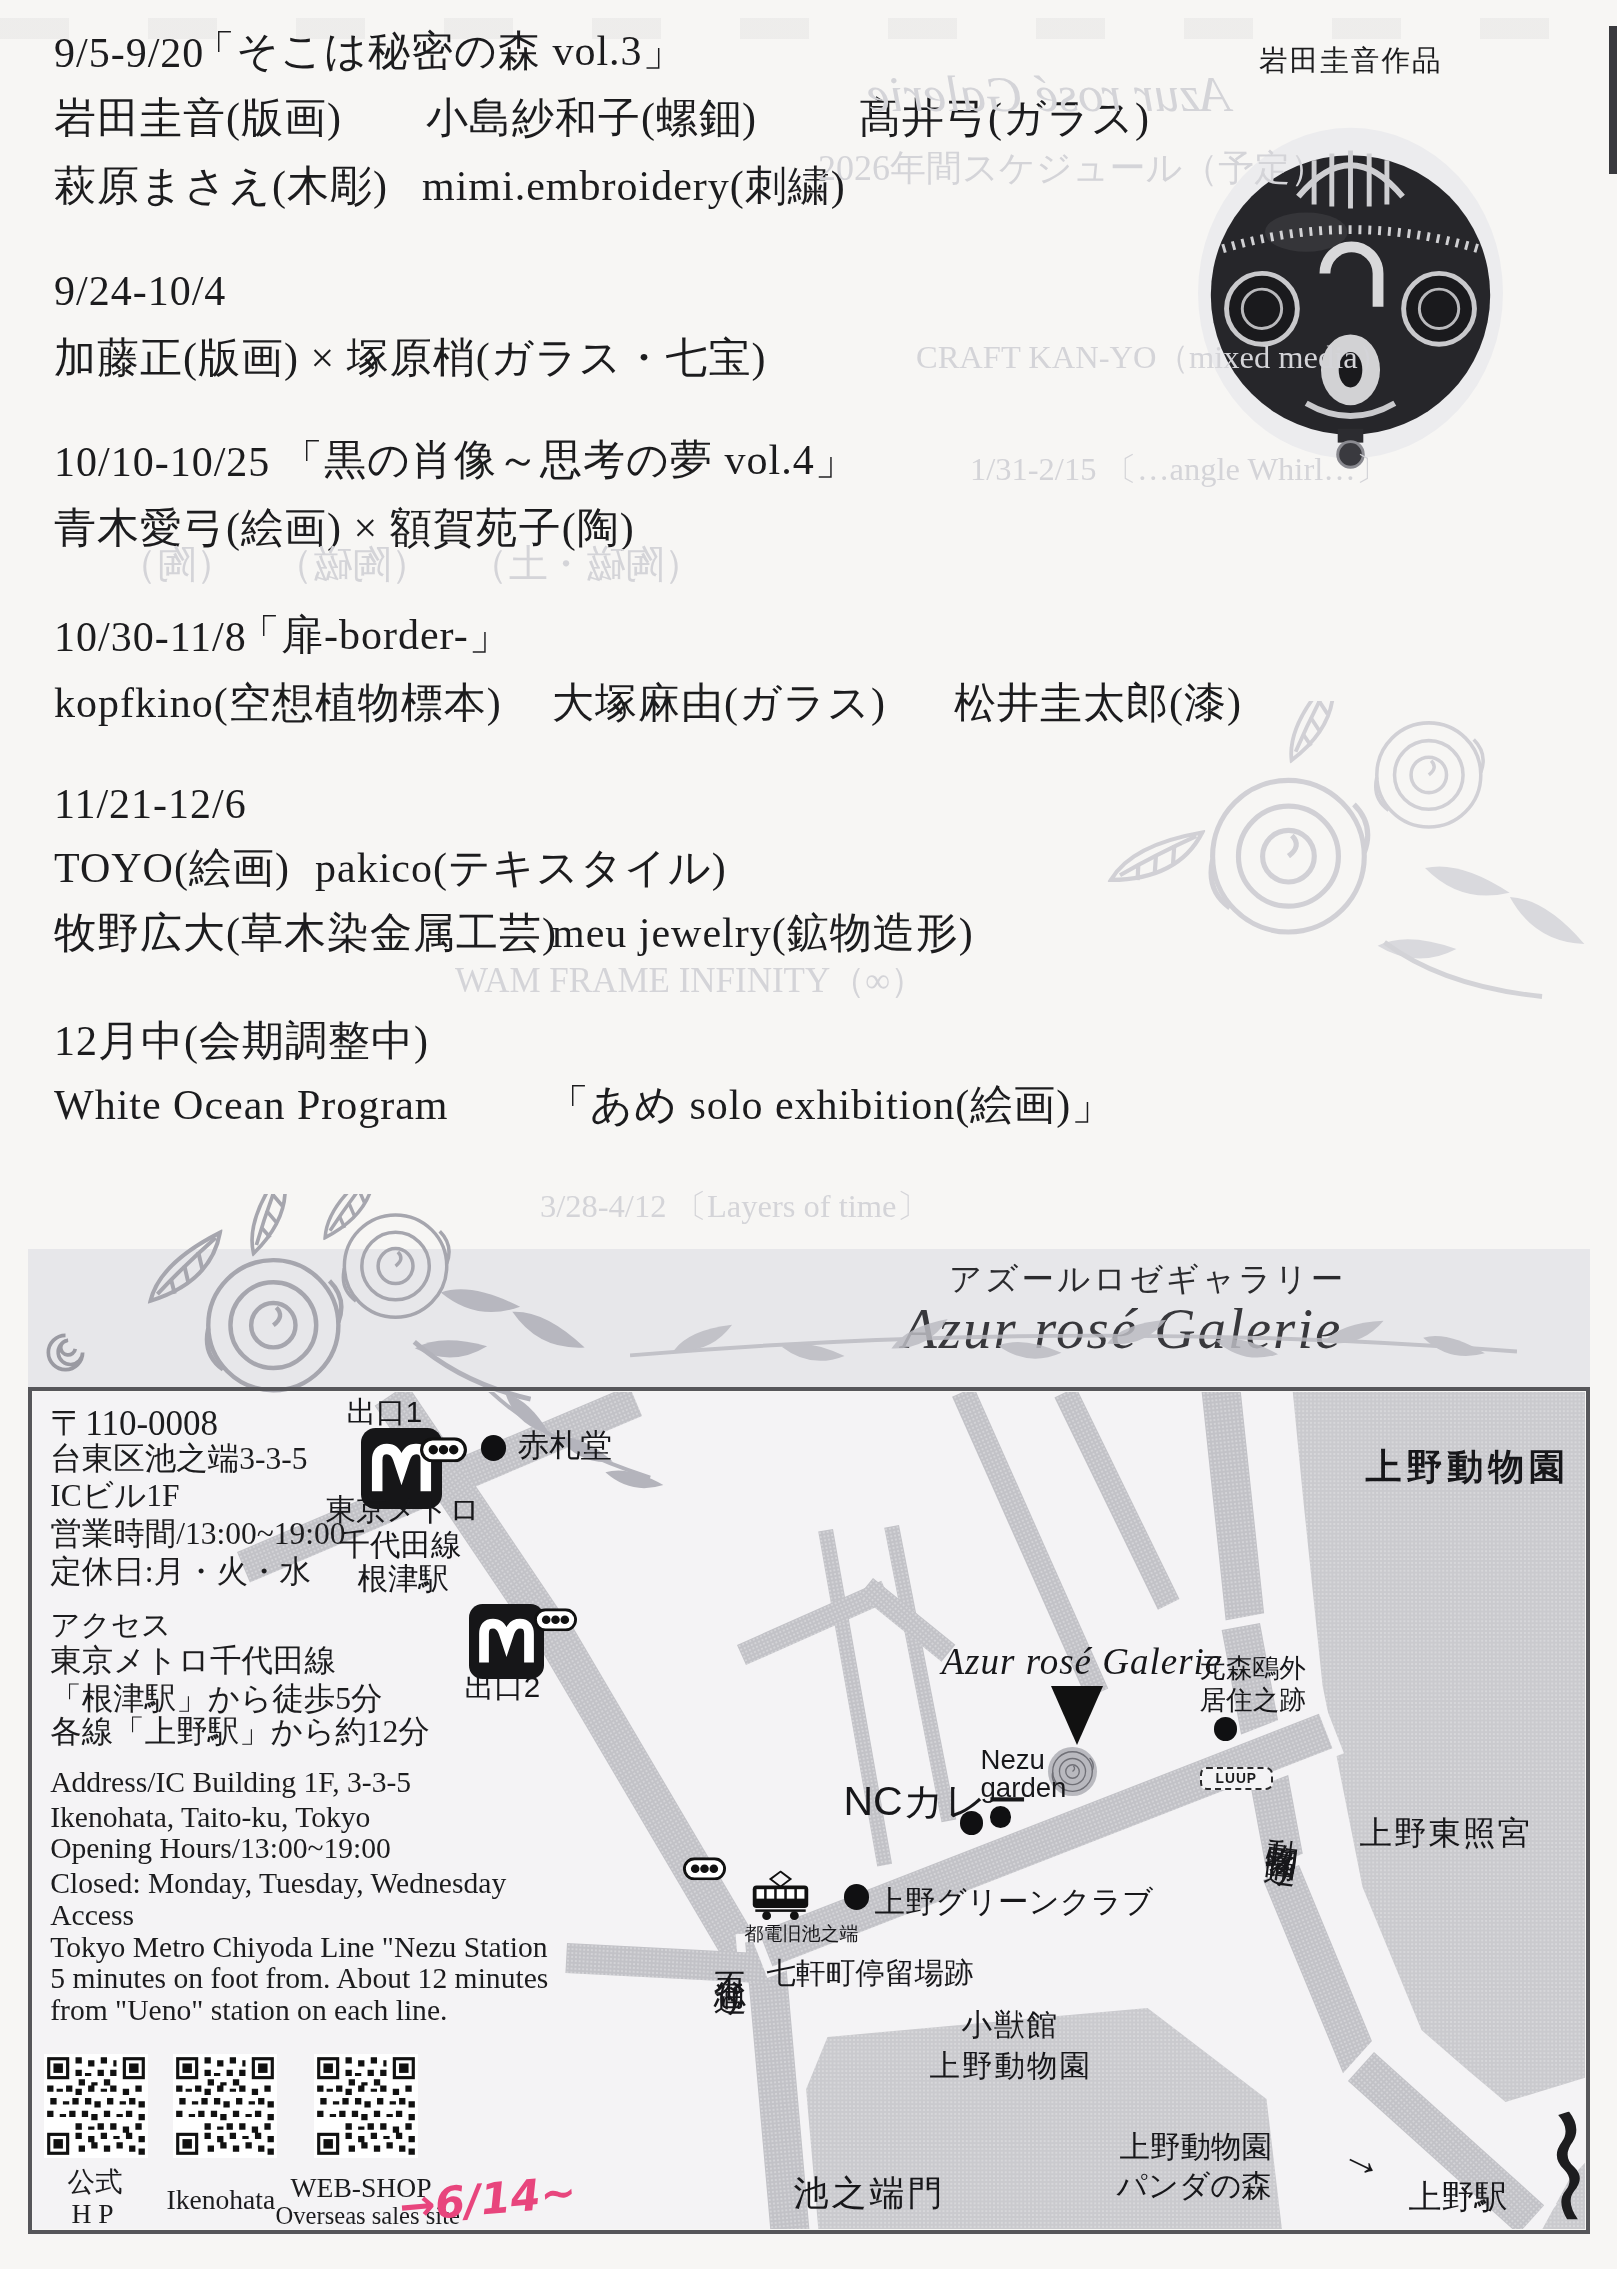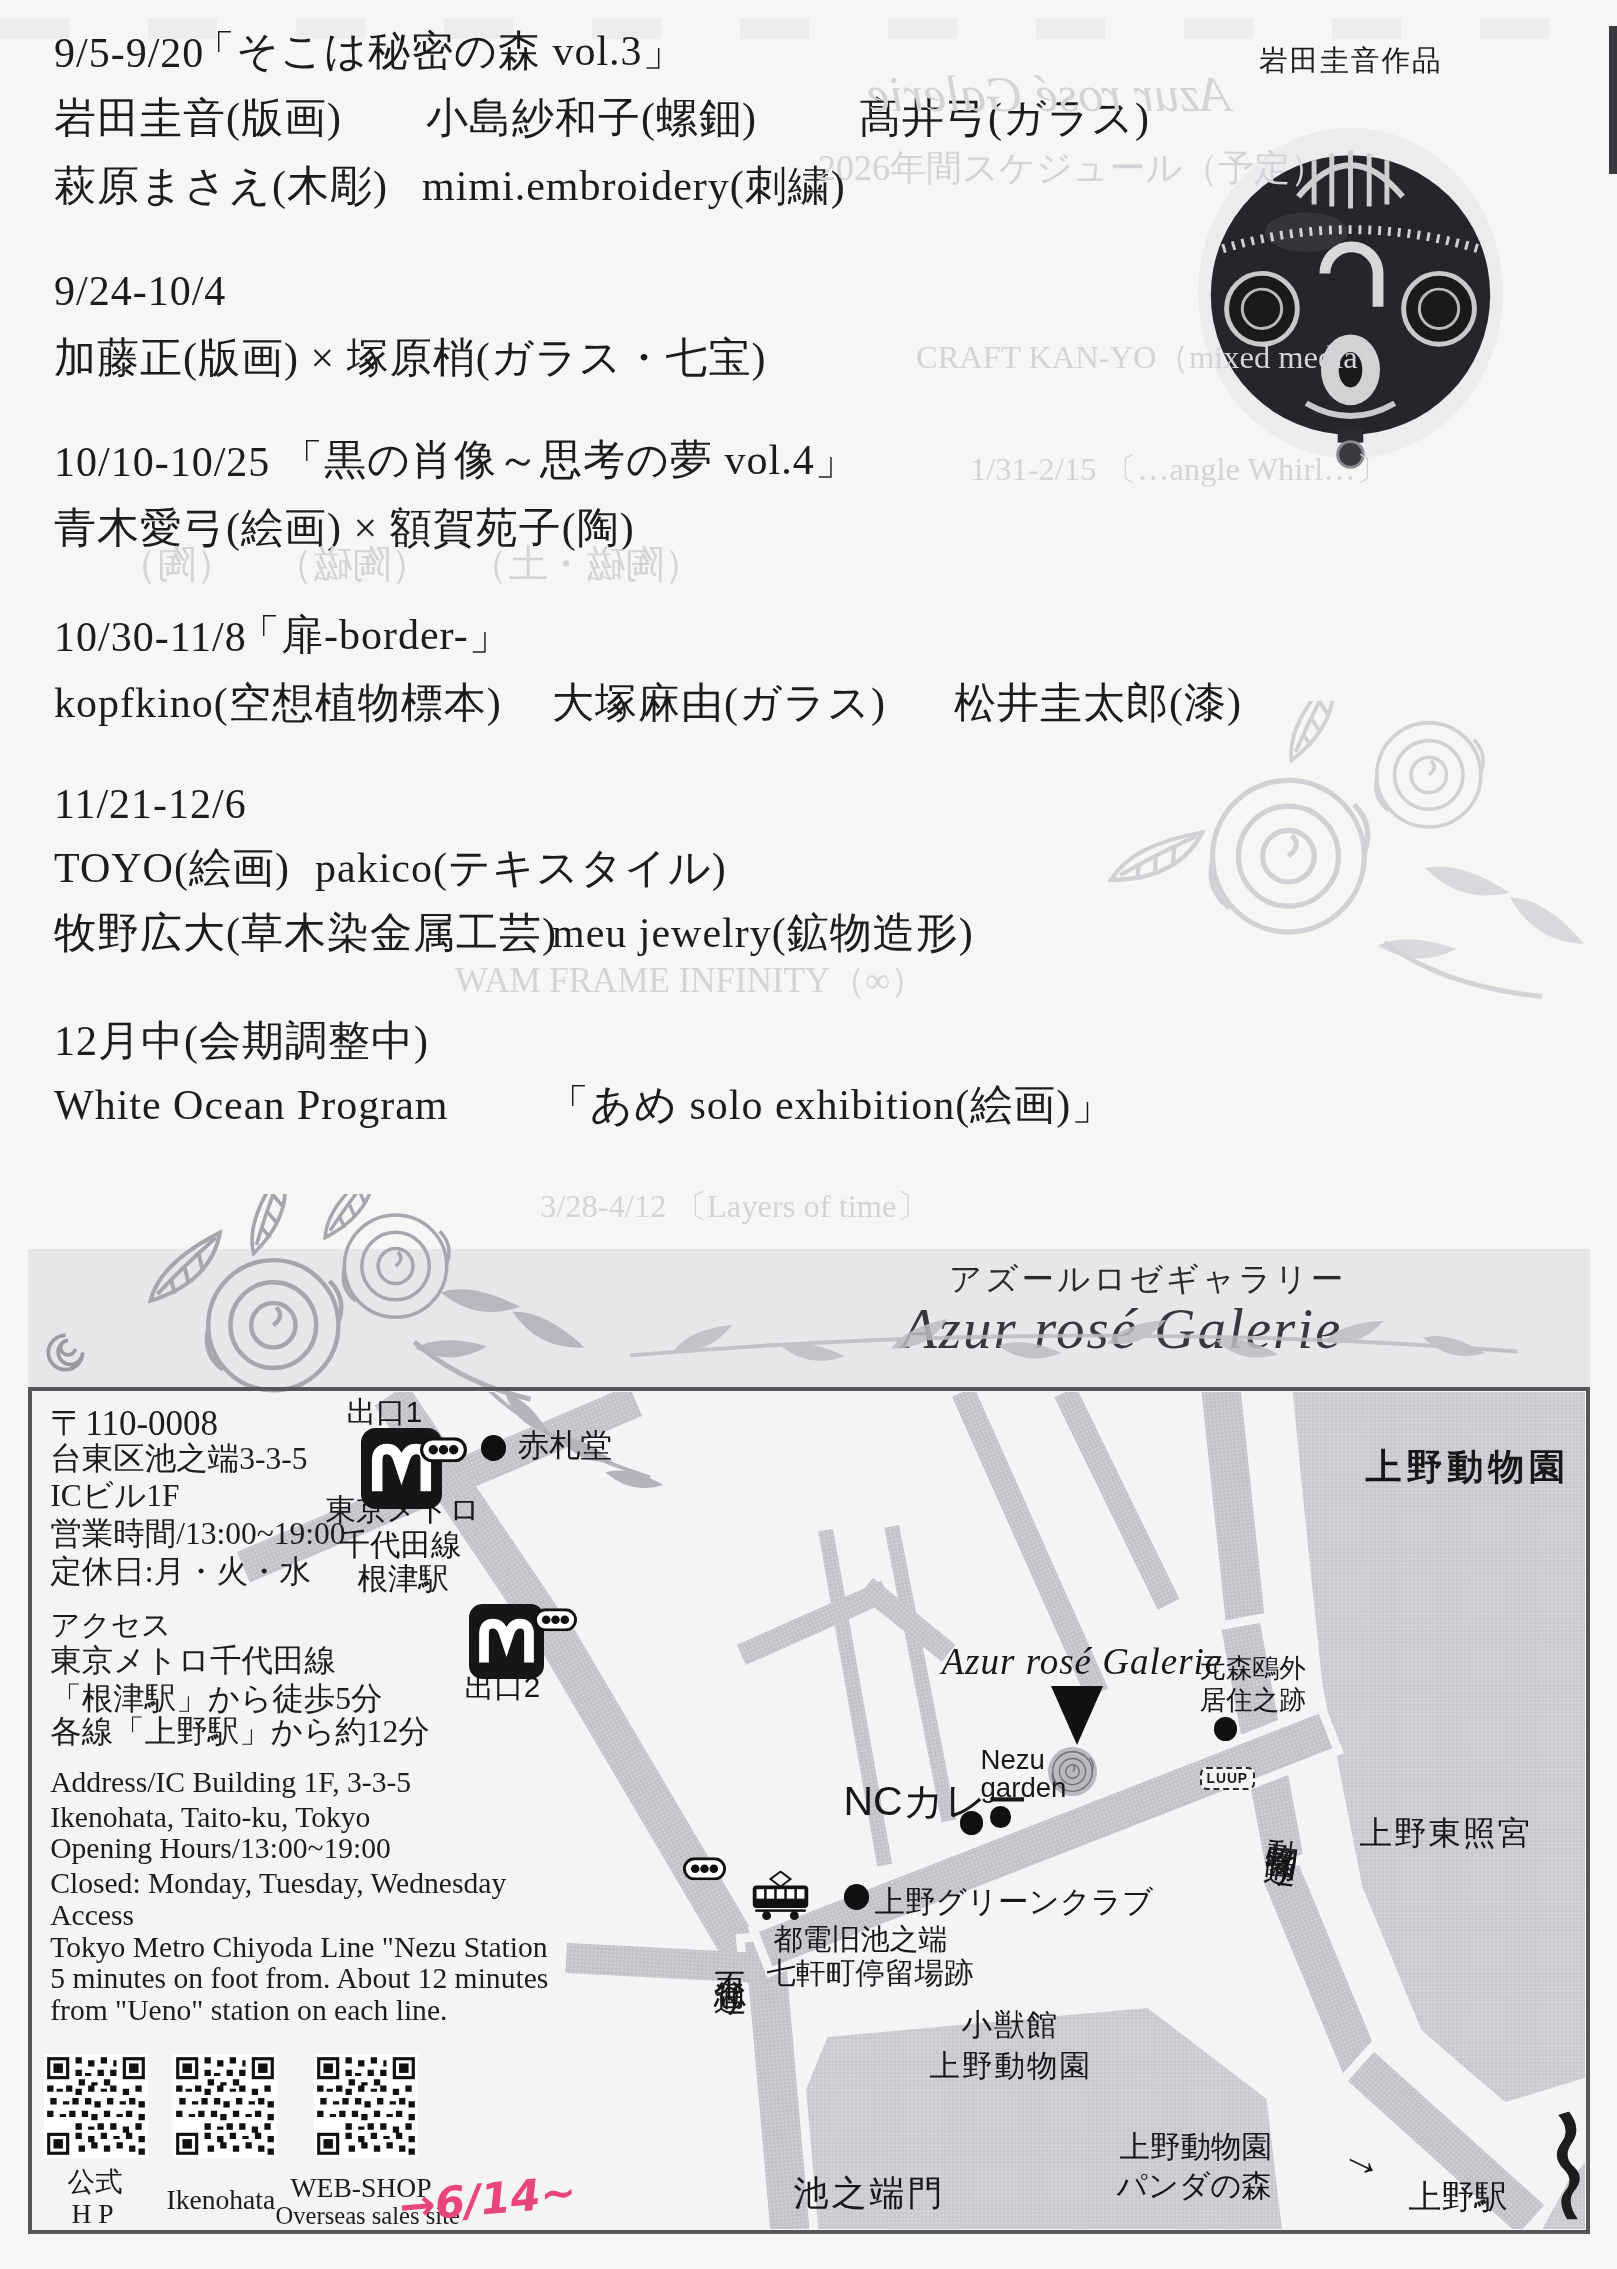--- a/index.html
+++ b/index.html
@@ -21,21 +21,21 @@
         background-image:radial-gradient(rgba(255,255,255,.25) 1px,transparent 1px);background-size:3.9px 3.9px}
   .ml{position:absolute;white-space:nowrap;font-family:"Liberation Sans","DejaVu Sans",sans-serif;
       color:#17171a;z-index:3;line-height:1.05}
   .dot{position:absolute;background:#101012;border-radius:50%;z-index:3}
   .vert{writing-mode:vertical-rl;text-orientation:upright;letter-spacing:4.9px}
   .info{position:absolute;left:17.7px;white-space:nowrap;font-size:31.5px;z-index:3;line-height:1}
   .infoen{font-size:29.6px}
   .qr{position:absolute;width:104px;height:104px;z-index:3}
   .luup{position:absolute;border:2px dashed #2a2a2c;border-radius:6.9px;background:#f4f3f5;
         font-family:"Liberation Sans",sans-serif;font-weight:bold;font-size:13.8px;letter-spacing:1px;
-        padding:2px 5px;z-index:3}
+        padding:2px 14px;z-index:3}
   .marker{position:absolute;width:0;height:0;border-left:26.6px solid transparent;
           border-right:26.6px solid transparent;border-top:59px solid #111;z-index:4}
   .hand{position:absolute;color:#E8457D;font-family:"DejaVu Sans",sans-serif;font-style:italic;
         font-weight:bold;font-size:43px;transform:rotate(-5deg);z-index:7;white-space:nowrap}
   .deco{position:absolute}
 </style>
 </head>
 <body>
 
 <div class="flyer">
@@ -294,21 +294,21 @@
     <div class="dot" style="left:957px;top:414px;width:21.7px;height:21.7px"></div>
 
     <svg class="deco" style="left:650px;top:465px;z-index:3" width="43" height="23.6" viewBox="0 0 60 32">
         <use href="#signal"></use>
       </svg>
     <svg class="deco" style="left:716px;top:478px;z-index:3" width="63" height="51" viewBox="0 0 100 80">
         <use href="#tram"></use>
       </svg>
     <div class="dot" style="left:811px;top:492px;width:25.6px;height:25.6px"></div>
     <span class="ml" style="left:842px;top:493px;font-size:30.5px">上野グリーンクラブ</span>
-    <span class="ml" style="left:741px;top:532px;font-size:29px">都電旧池之端</span>
+    <span class="ml" style="left:712px;top:532px;font-size:19px">都電旧池之端</span>
     <span class="ml" style="left:734px;top:565px;font-size:29.6px">七軒町停留場跡</span>
     <span class="ml vert" style="left:680px;top:554px;font-size:33px">不忍通り</span>
 
     <span class="ml" style="left:1333px;top:56px;font-size:36px;font-weight:bold;letter-spacing:4.9px">上野動物園</span>
     <span class="ml" style="left:1327px;top:424px;font-size:32.5px;letter-spacing:2px">上野東照宮</span>
     <span class="ml vert" style="left:1234px;top:422px;font-size:32.5px;transform:rotate(7deg)">動物園通り</span>
     <span class="ml" style="left:929px;top:616px;font-size:30.5px;letter-spacing:2px">小獣館</span>
     <span class="ml" style="left:897px;top:657px;font-size:30.5px;letter-spacing:2px">上野動物園</span>
     <span class="ml" style="left:761px;top:783px;font-size:35px;letter-spacing:3px">池之端門</span>
     <span class="ml" style="left:1087px;top:738px;font-size:30.5px">上野動物園</span>

